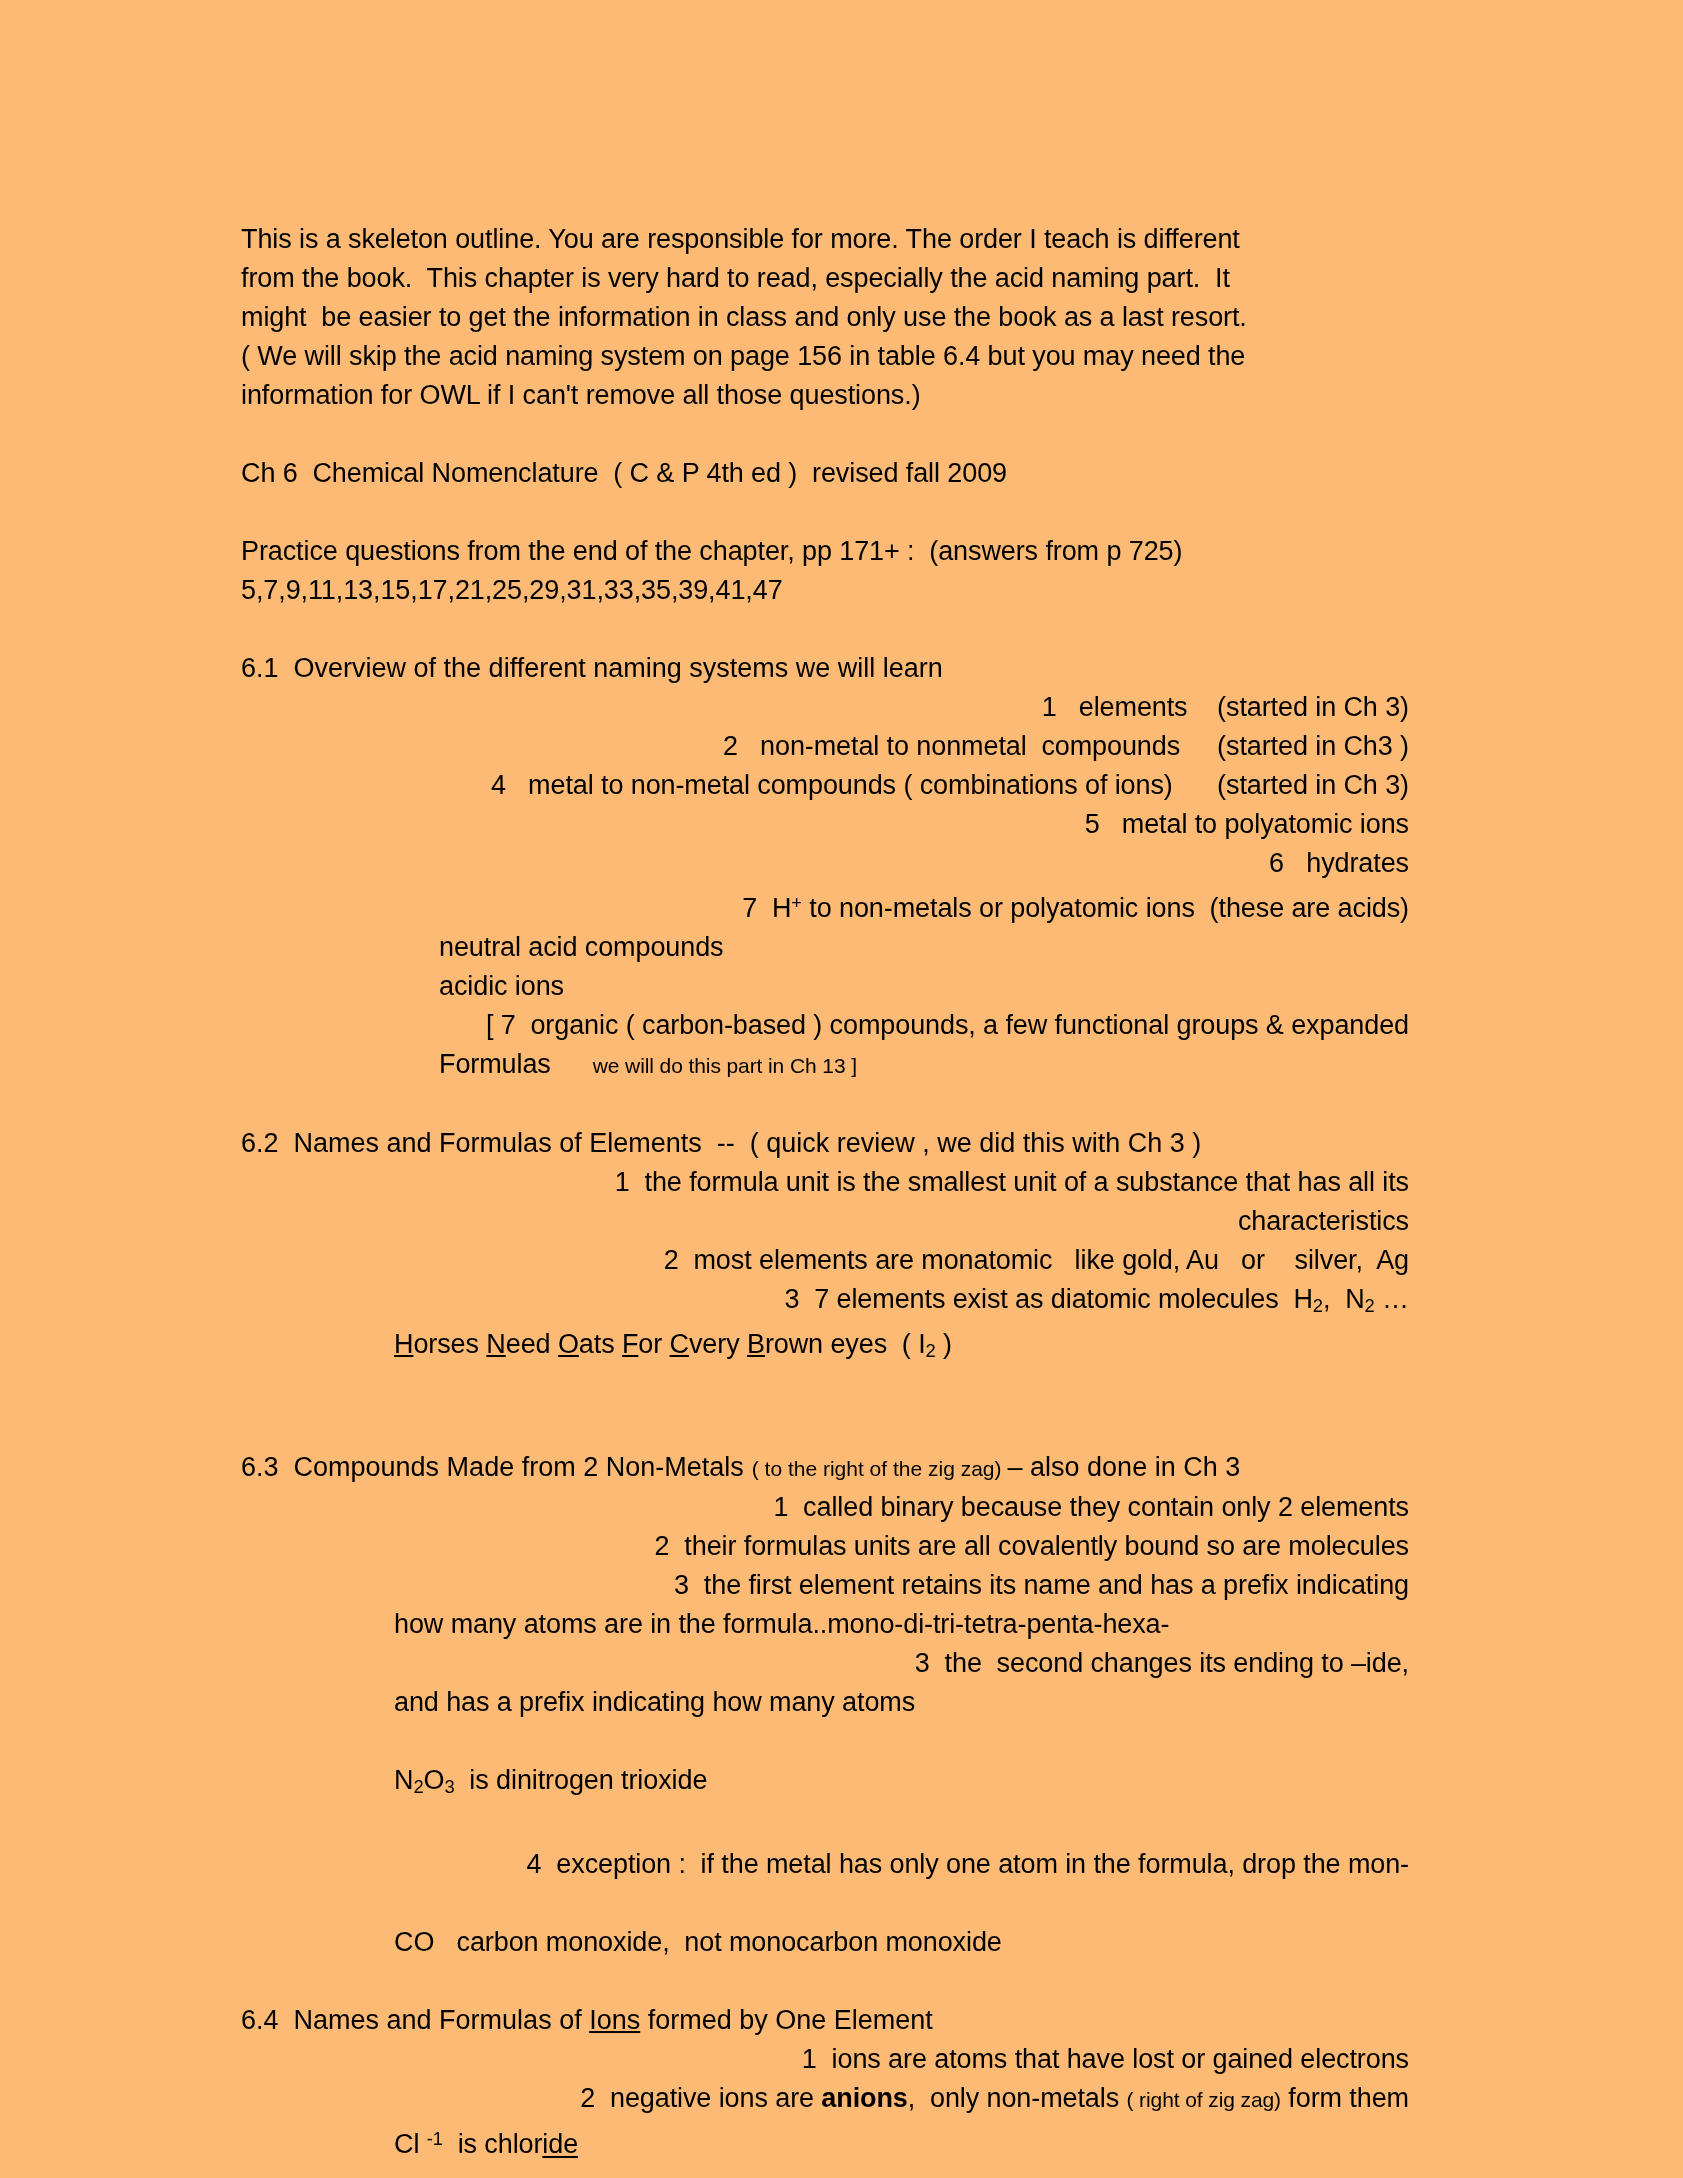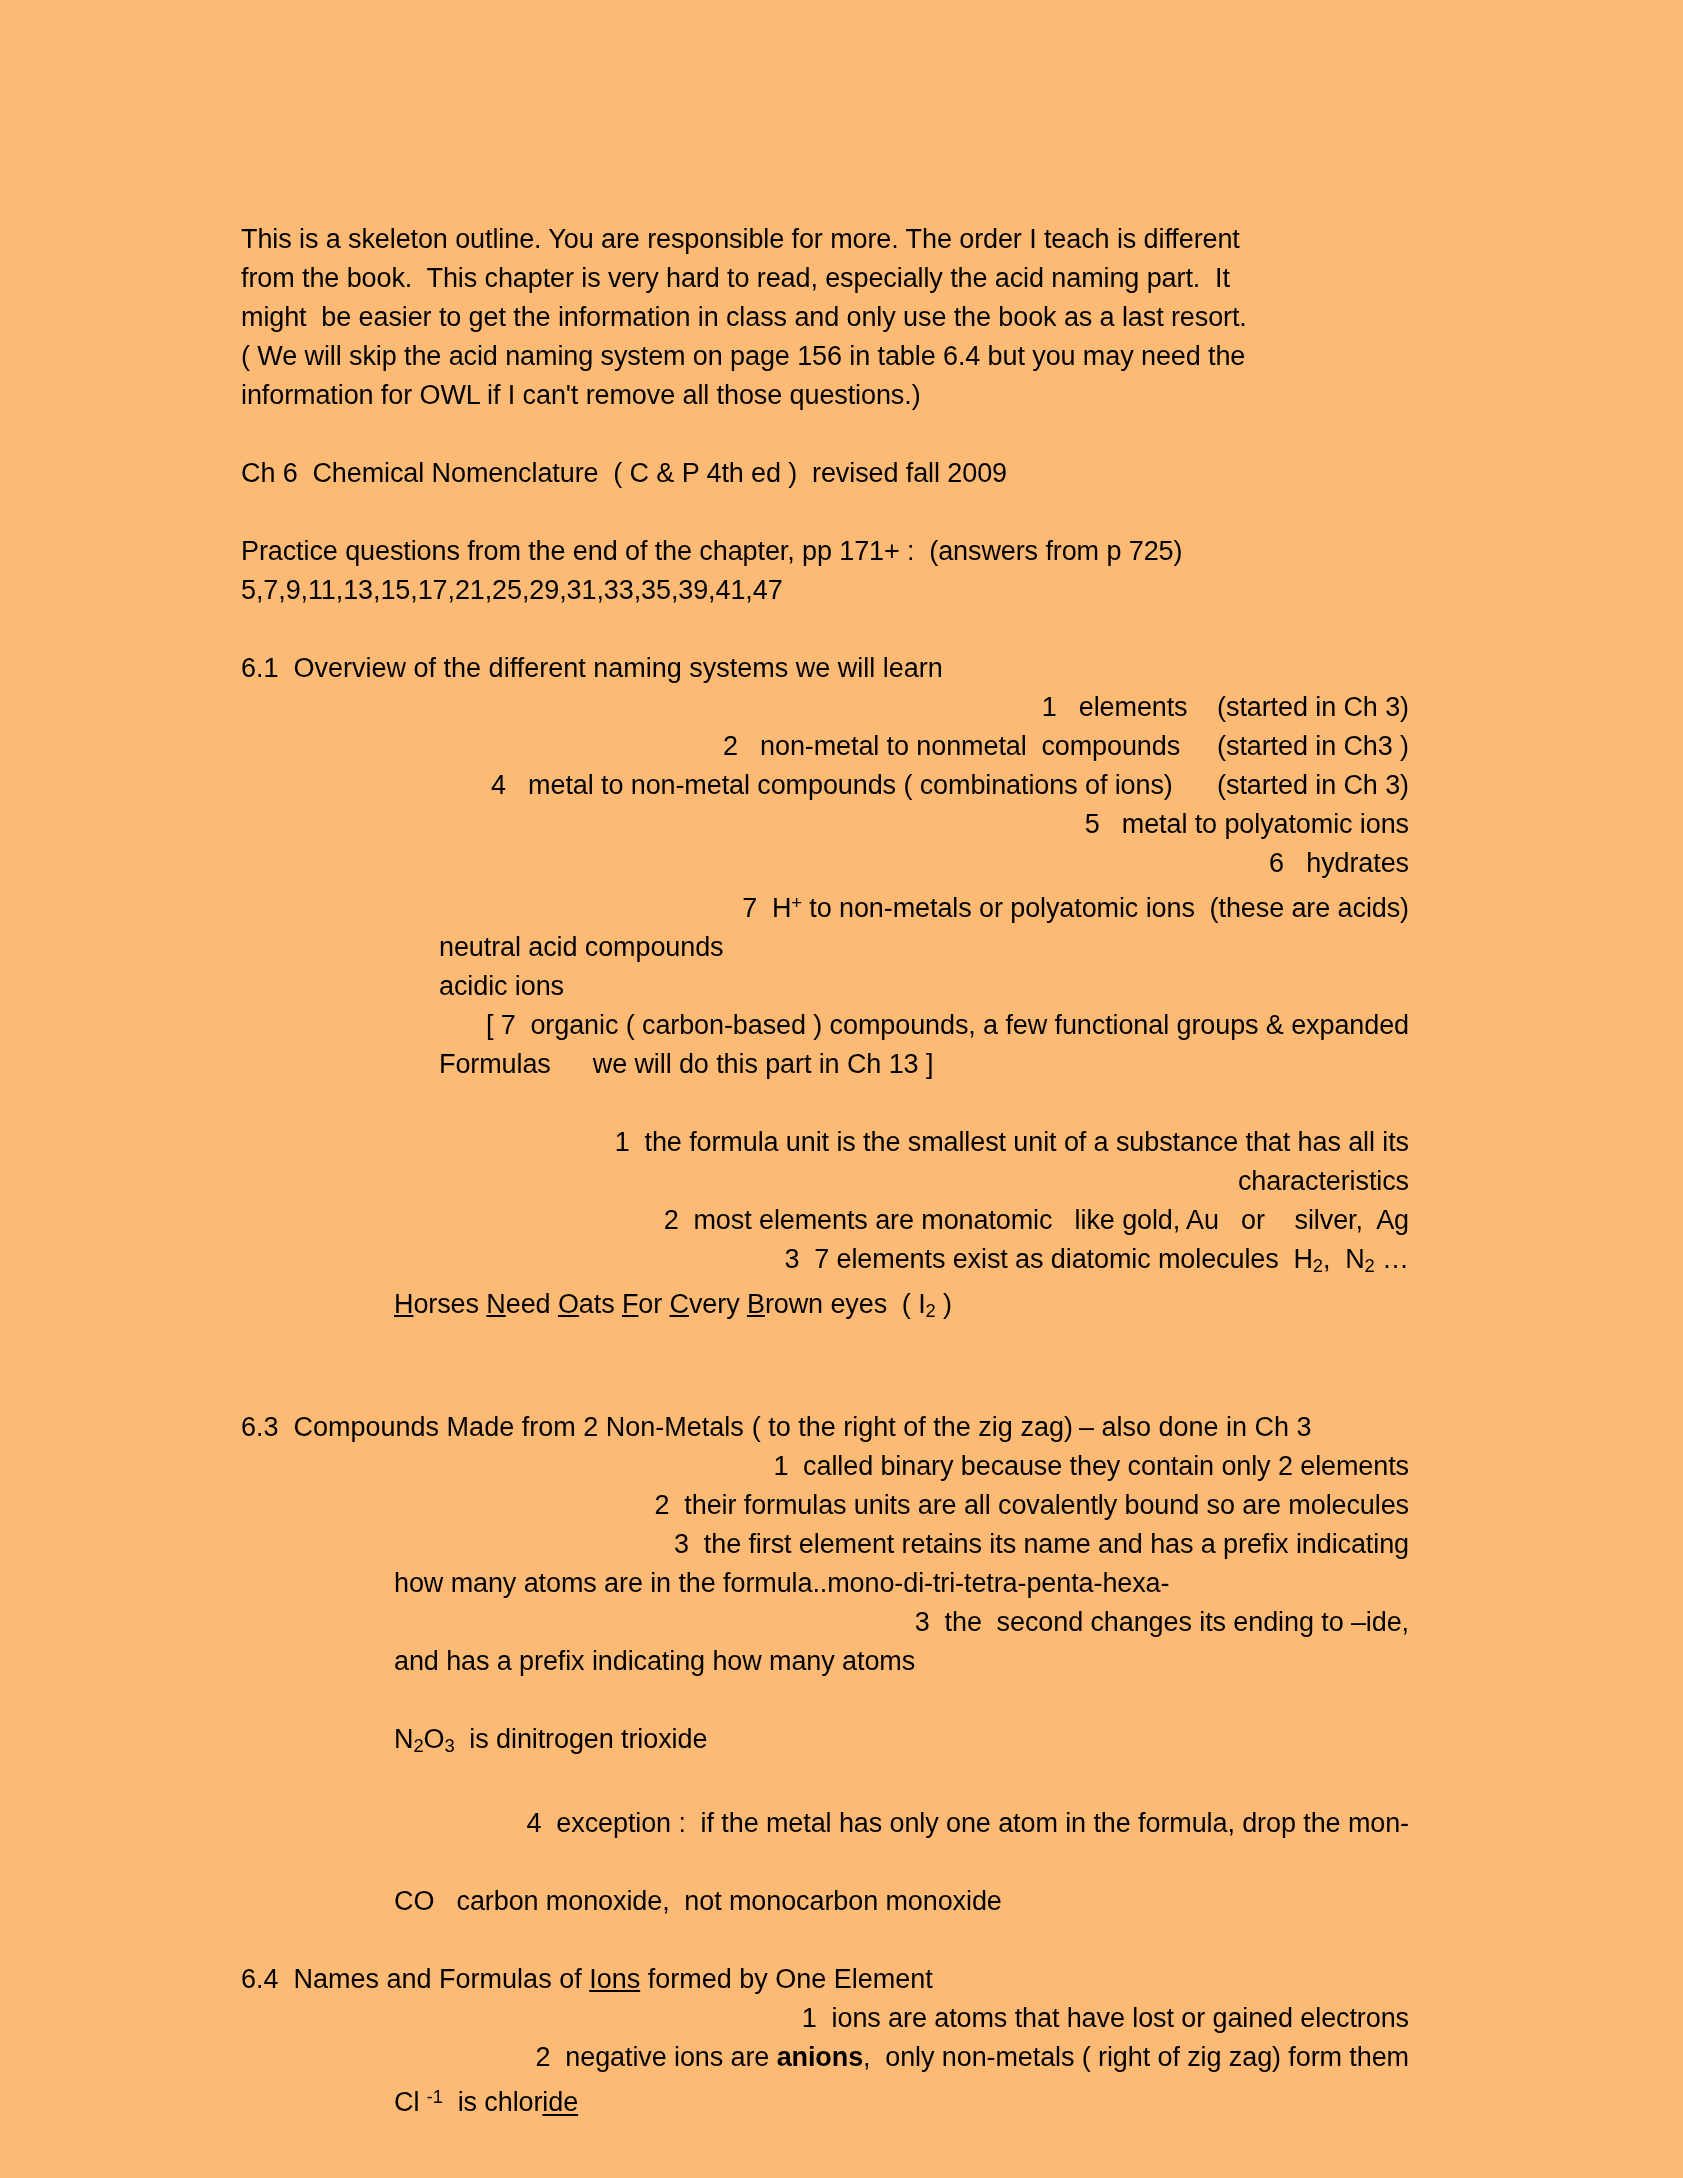--- a/index.html
+++ b/index.html
@@ -45,21 +45,21 @@
   .sec-head {
     font-size: 27px;
     line-height: 39px;
     white-space: pre-wrap;
   }
   
   .ind0 { padding-left: 0; }
   .ind2 { padding-left: 99px; text-align: right; }
   .ind4 { padding-left: 198px; }
   .small {
-    font-size: 27px;
+    font-size: 21px;
   }
   sub {
     font-size: 0.68em;
     vertical-align: -0.22em;
   }
   sup {
     font-size: 0.68em;
     vertical-align: 0.45em;
   }
   .u { text-decoration: underline; }
@@ -102,20 +102,21 @@
       <div class="line ind2"><span>7  H</span><sup>+</sup><span> to non-metals or polyatomic ions  (these are acids)</span></div>
       <div class="line ind4">neutral acid compounds</div>
       <div class="line ind4">acidic ions</div>
       <div class="line ind2" style="padding-left:79px;">[ 7  organic ( carbon-based ) compounds, a few functional groups &amp; expanded</div>
       <div class="line ind4"><span>Formulas</span><span class="small" style="margin-left:42px;">we will do this part in Ch 13 ]</span></div>
     </div>
 
     <div class="blank"></div>
 
     <div>
+      <div class="sec-head ind0">6.2  Names and Formulas of Elements  --  ( quick review , we did this with Ch 3 )</div>
       <div class="line ind2">1  the formula unit is the smallest unit of a substance that has all its</div>
       <div class="line ind2" style="padding-left:79px;">characteristics</div>
       <div class="line ind2" style="padding-left:79px;">2  most elements are monatomic   like gold, Au   or    silver,  Ag</div>
       <div class="line ind2" style="padding-left:79px;"><span>3  7 elements exist as diatomic molecules  H</span><sub>2</sub><span>,  N</span><sub>2</sub><span> …</span></div>
       <div class="line ind4" style="padding-left:153px;"><span class="u">H</span><span>orses</span> <span class="u">N</span><span>eed</span> <span class="u">O</span><span>ats</span> <span class="u">F</span><span>or</span> <span class="u">C</span><span>very</span> <span class="u">B</span><span>rown</span><span> eyes  ( I</span><sub>2</sub><span> )</span></div>
     </div>
 
     <div class="blank"></div>
     <div class="blank"></div>
 

